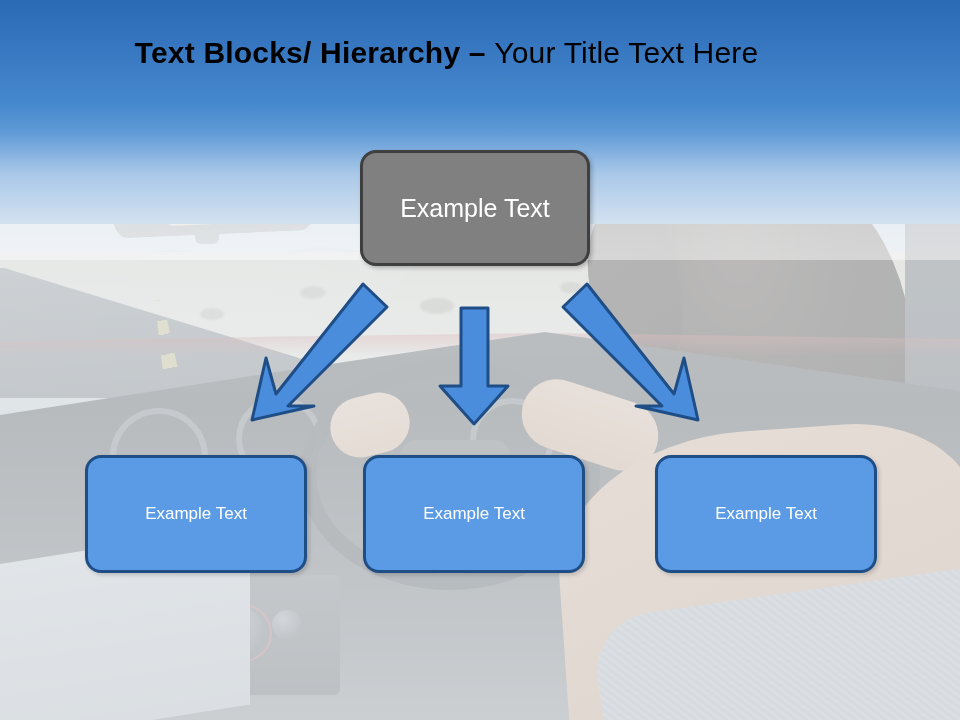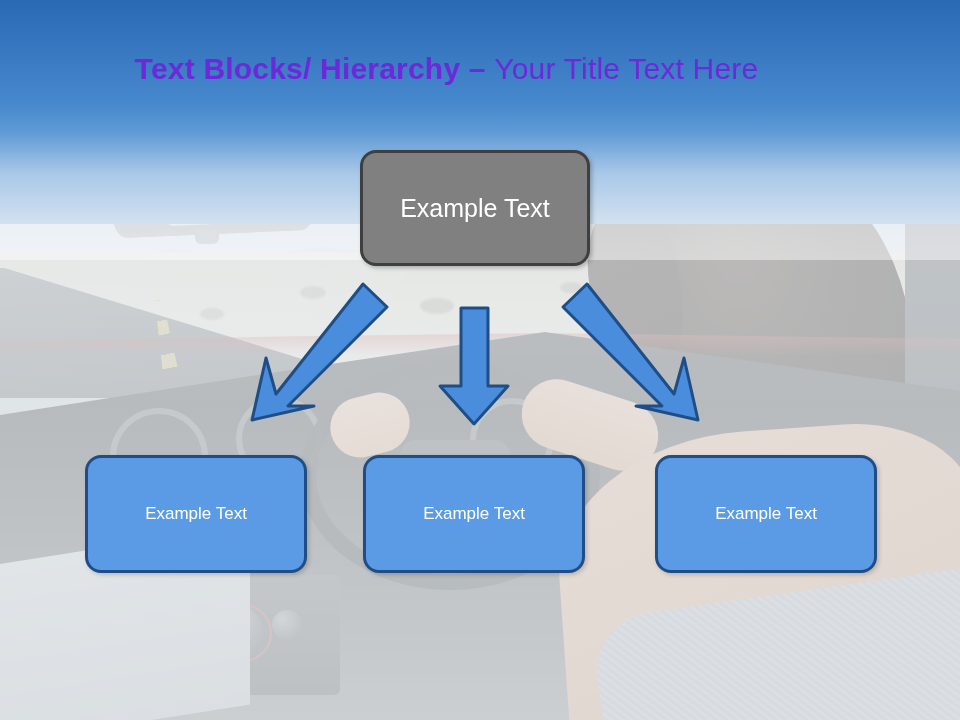--- a/index.html
+++ b/index.html
@@ -84,22 +84,22 @@
   
   .wash{position:absolute;inset:0;background:rgba(232,235,238,.72);}
   .wash2{position:absolute;left:0;top:0;width:960px;height:260px;
       background:linear-gradient(180deg,rgba(255,255,255,.05),rgba(255,255,255,.45));}
 
   
   #banner{position:absolute;left:0;top:0;width:960px;height:132px;
       background:linear-gradient(180deg,#2a69b4 0%,#3b7bc4 46%,#4688cd 78%,#5e9ad6 100%);}
   #banner-fade{position:absolute;left:0;top:132px;width:960px;height:92px;
       background:linear-gradient(180deg,#5e9ad6 0%,#a9c8e8 45%,#d3e1f0 100%);}
-  #title{position:absolute;left:0;top:52px;width:893px;text-align:center;
-      color:#6d28d9;font-size:30px;letter-spacing:.2px;white-space:nowrap;}
+  #title{position:absolute;left:0;top:36px;width:893px;text-align:center;
+      color:#000000;font-size:30px;letter-spacing:.2px;white-space:nowrap;}
   #title .strong{font-weight:bold;}
   #title .rest{font-weight:normal;}
 
   
   .box{position:absolute;box-sizing:border-box;display:flex;align-items:center;justify-content:center;
        color:#ffffff;text-align:center;}
   #box-top{left:360px;top:150px;width:230px;height:116px;border-radius:16px;
       background:#808080;border:3px solid #3f3f3f;font-size:25px;
       box-shadow:2px 2px 4px rgba(0,0,0,.25);}
   .box-child{width:222px;height:118px;border-radius:16px;background:#5b9be5;

